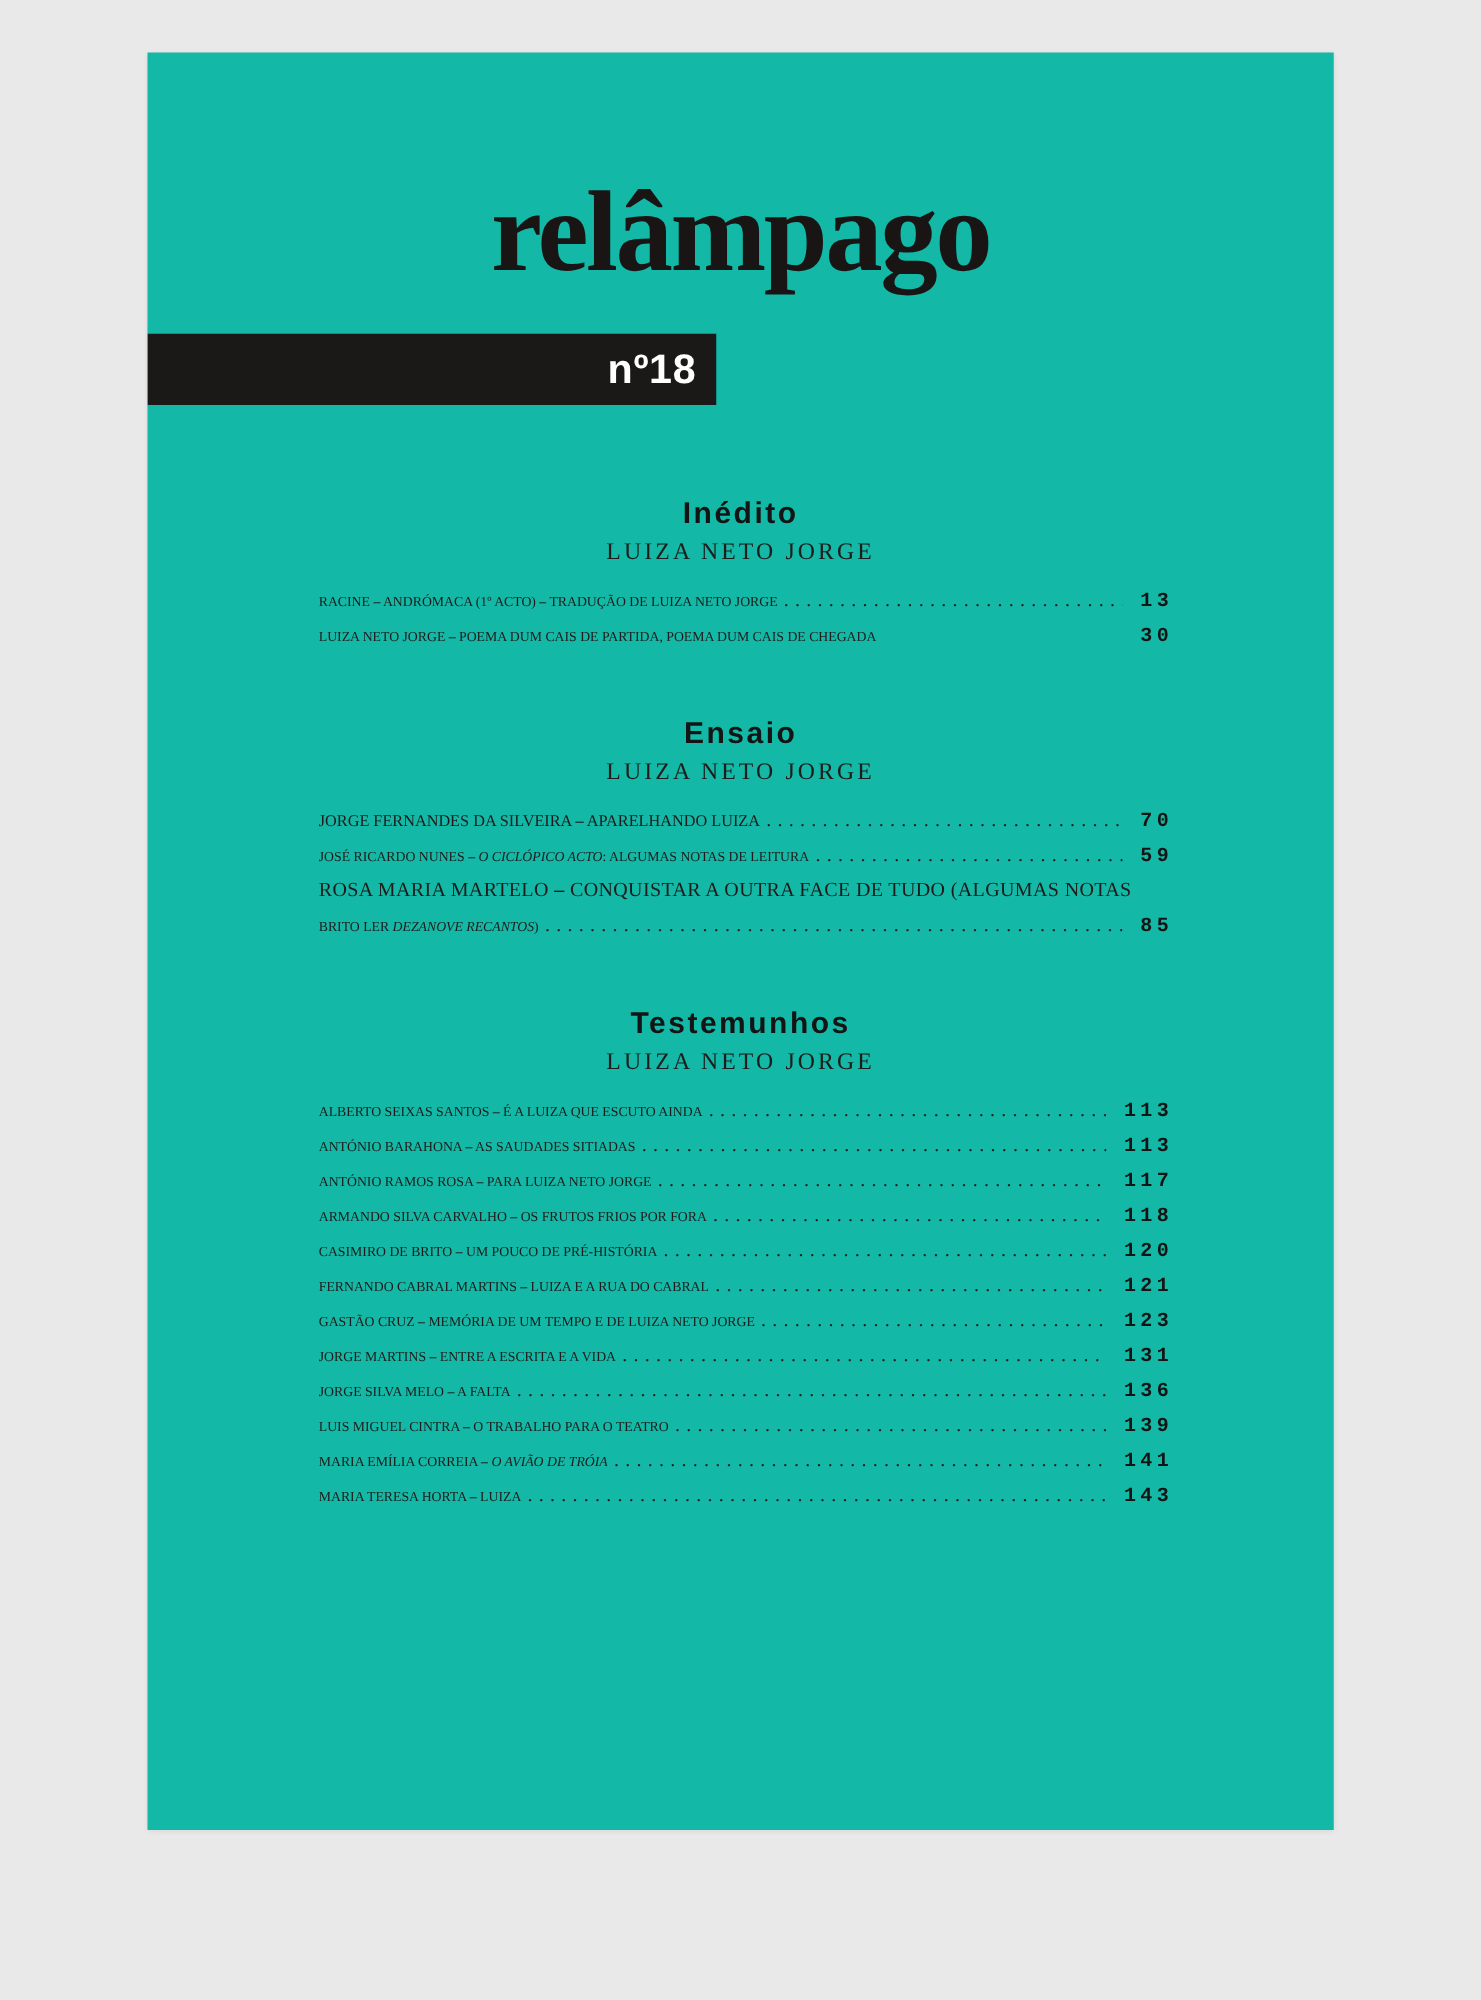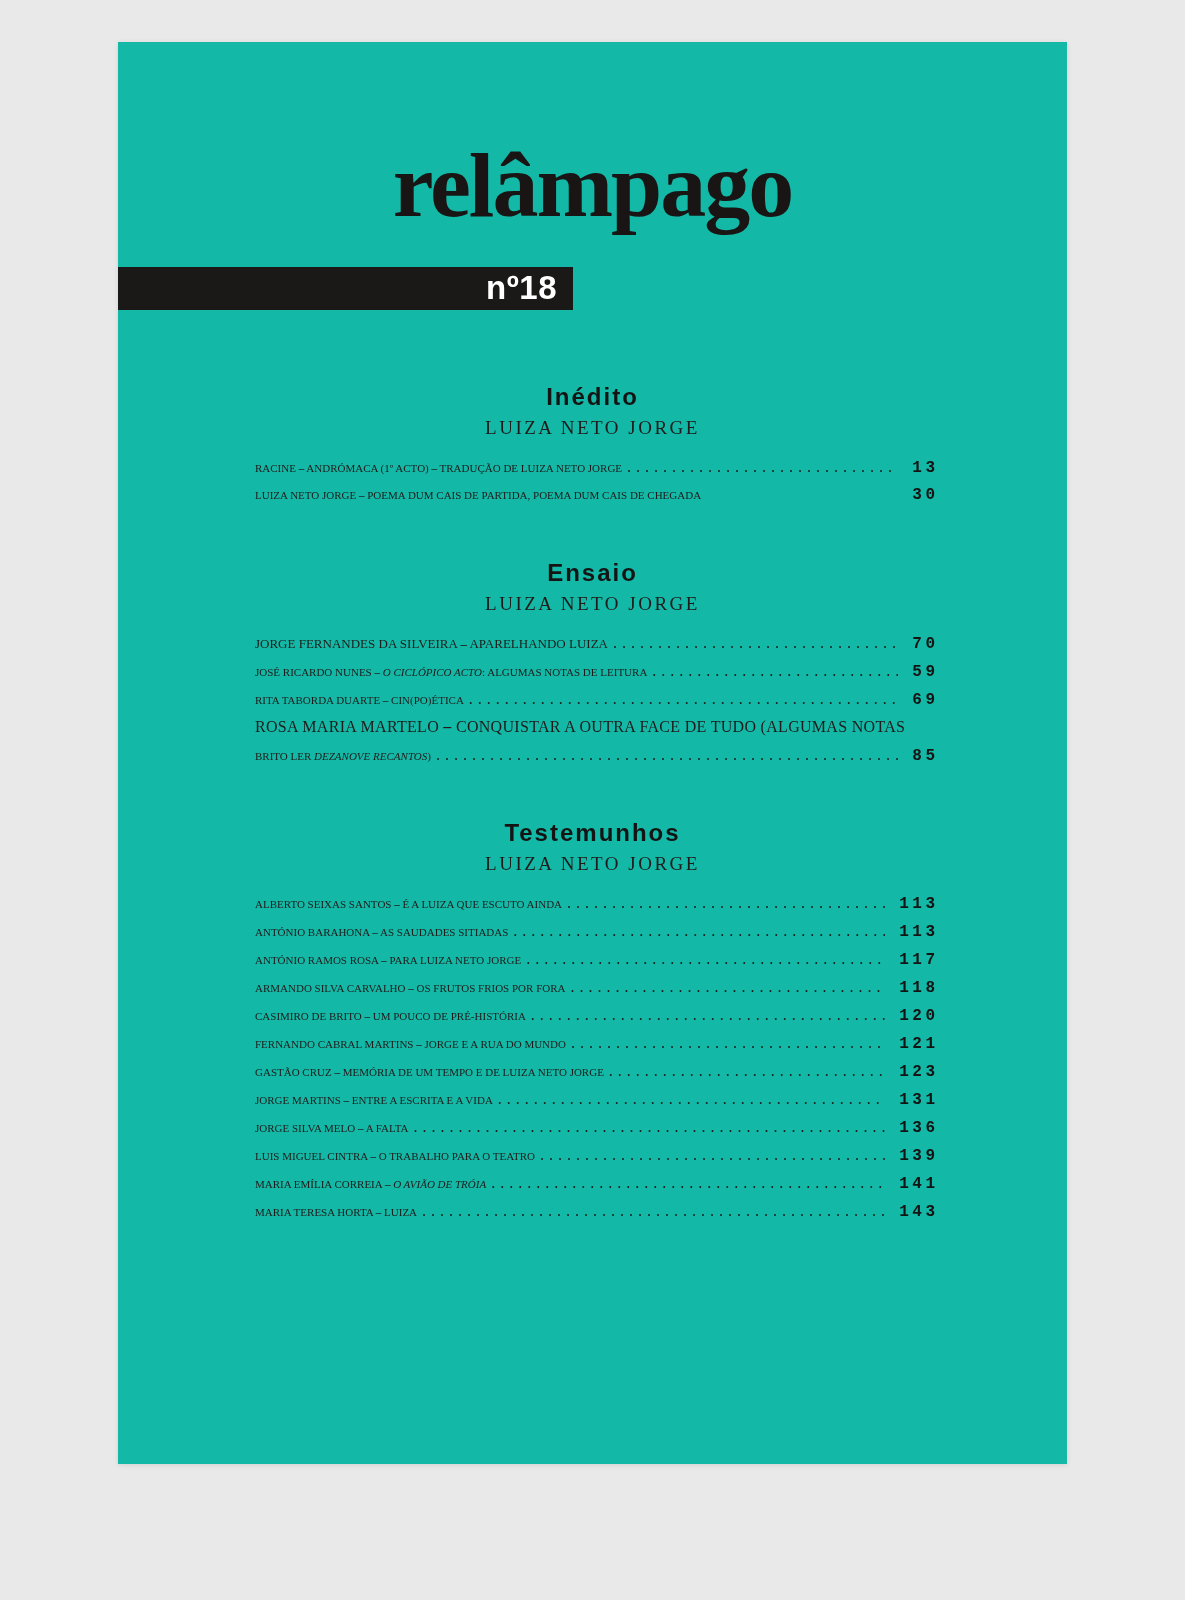--- a/index.html
+++ b/index.html
@@ -22,21 +22,21 @@
     line-height:1.0;
     text-align:center;
     font-family:"Liberation Serif", serif;
     font-weight:bold;
     font-size:92px;
     letter-spacing:-2px;
     color:#181514;
   }
   .issue-bar{
     margin-top:36px;
-    width:455px;height:43px;
+    width:455px;height:57px;
     background:#1b1918;
     display:flex;align-items:center;justify-content:flex-end;
     padding-right:16px;
     box-sizing:border-box;
   }
   .issue{
     color:#ffffff;
     font-family:"Liberation Sans", sans-serif;
     font-weight:bold;
     font-size:33px;
@@ -144,25 +144,20 @@
             <span class="t" style="font-size: 13px; letter-spacing: 0px;"><span>JORGE FERNANDES DA SILVEIRA </span><span class="bd">–</span><span> APARELHANDO LUIZA</span></span>
             <span class="lead"></span>
             <span class="pg">70</span>
           </div>
           <div class="entry">
             <span class="t" style="font-size: 11px; letter-spacing: 0px;"><span>JOSÉ RICARDO NUNES </span><span class="bd">–</span><span> </span><span class="it">O CICLÓPICO ACTO</span><span>: ALGUMAS NOTAS DE LEITURA</span></span>
             <span class="lead"></span>
             <span class="pg">59</span>
           </div>
           <div class="entry">
-            <span class="t" style="font-size: 11px; letter-spacing: 0px;"><span>RITA TABORDA DUARTE </span><span class="bd">–</span><span> CIN(PO)ÉTICA</span></span>
-            <span class="lead"></span>
-            <span class="pg">69</span>
-          </div>
-          <div class="entry">
             <span class="t"><span>ROSA MARIA MARTELO </span><span class="bd">–</span><span> CONQUISTAR A OUTRA FACE DE TUDO (ALGUMAS NOTAS</span></span>
           </div>
           <div class="entry">
             <span class="t" style="font-size: 11px; letter-spacing: 0px;"><span>BRITO LER </span><span class="it">DEZANOVE RECANTOS</span><span>)</span></span>
             <span class="lead"></span>
             <span class="pg">85</span>
           </div>
         </div>
     </section>
 
@@ -189,21 +184,21 @@
             <span class="t" style="font-size: 11px; letter-spacing: 0px;"><span>ARMANDO SILVA CARVALHO </span><span class="bd">–</span><span> OS FRUTOS FRIOS POR FORA</span></span>
             <span class="lead"></span>
             <span class="pg">118</span>
           </div>
           <div class="entry">
             <span class="t" style="font-size: 11px; letter-spacing: 0px;"><span>CASIMIRO DE BRITO </span><span class="bd">–</span><span> UM POUCO DE PRÉ-HISTÓRIA</span></span>
             <span class="lead"></span>
             <span class="pg">120</span>
           </div>
           <div class="entry">
-            <span class="t" style="font-size: 11px; letter-spacing: 0px;"><span>FERNANDO CABRAL MARTINS </span><span class="bd">–</span><span> JORGE E A RUA DO MUNDO</span></span>
+            <span class="t" style="font-size: 11px; letter-spacing: 0px;"><span>FERNANDO CABRAL MARTINS </span><span class="bd">–</span><span> LUIZA E A RUA DO CABRAL</span></span>
             <span class="lead"></span>
             <span class="pg">121</span>
           </div>
           <div class="entry">
             <span class="t" style="font-size: 11px; letter-spacing: 0px;"><span>GASTÃO CRUZ </span><span class="bd">–</span><span> MEMÓRIA DE UM TEMPO E DE LUIZA NETO JORGE</span></span>
             <span class="lead"></span>
             <span class="pg">123</span>
           </div>
           <div class="entry">
             <span class="t" style="font-size: 11px; letter-spacing: 0px;"><span>JORGE MARTINS </span><span class="bd">–</span><span> ENTRE A ESCRITA E A VIDA</span></span>

